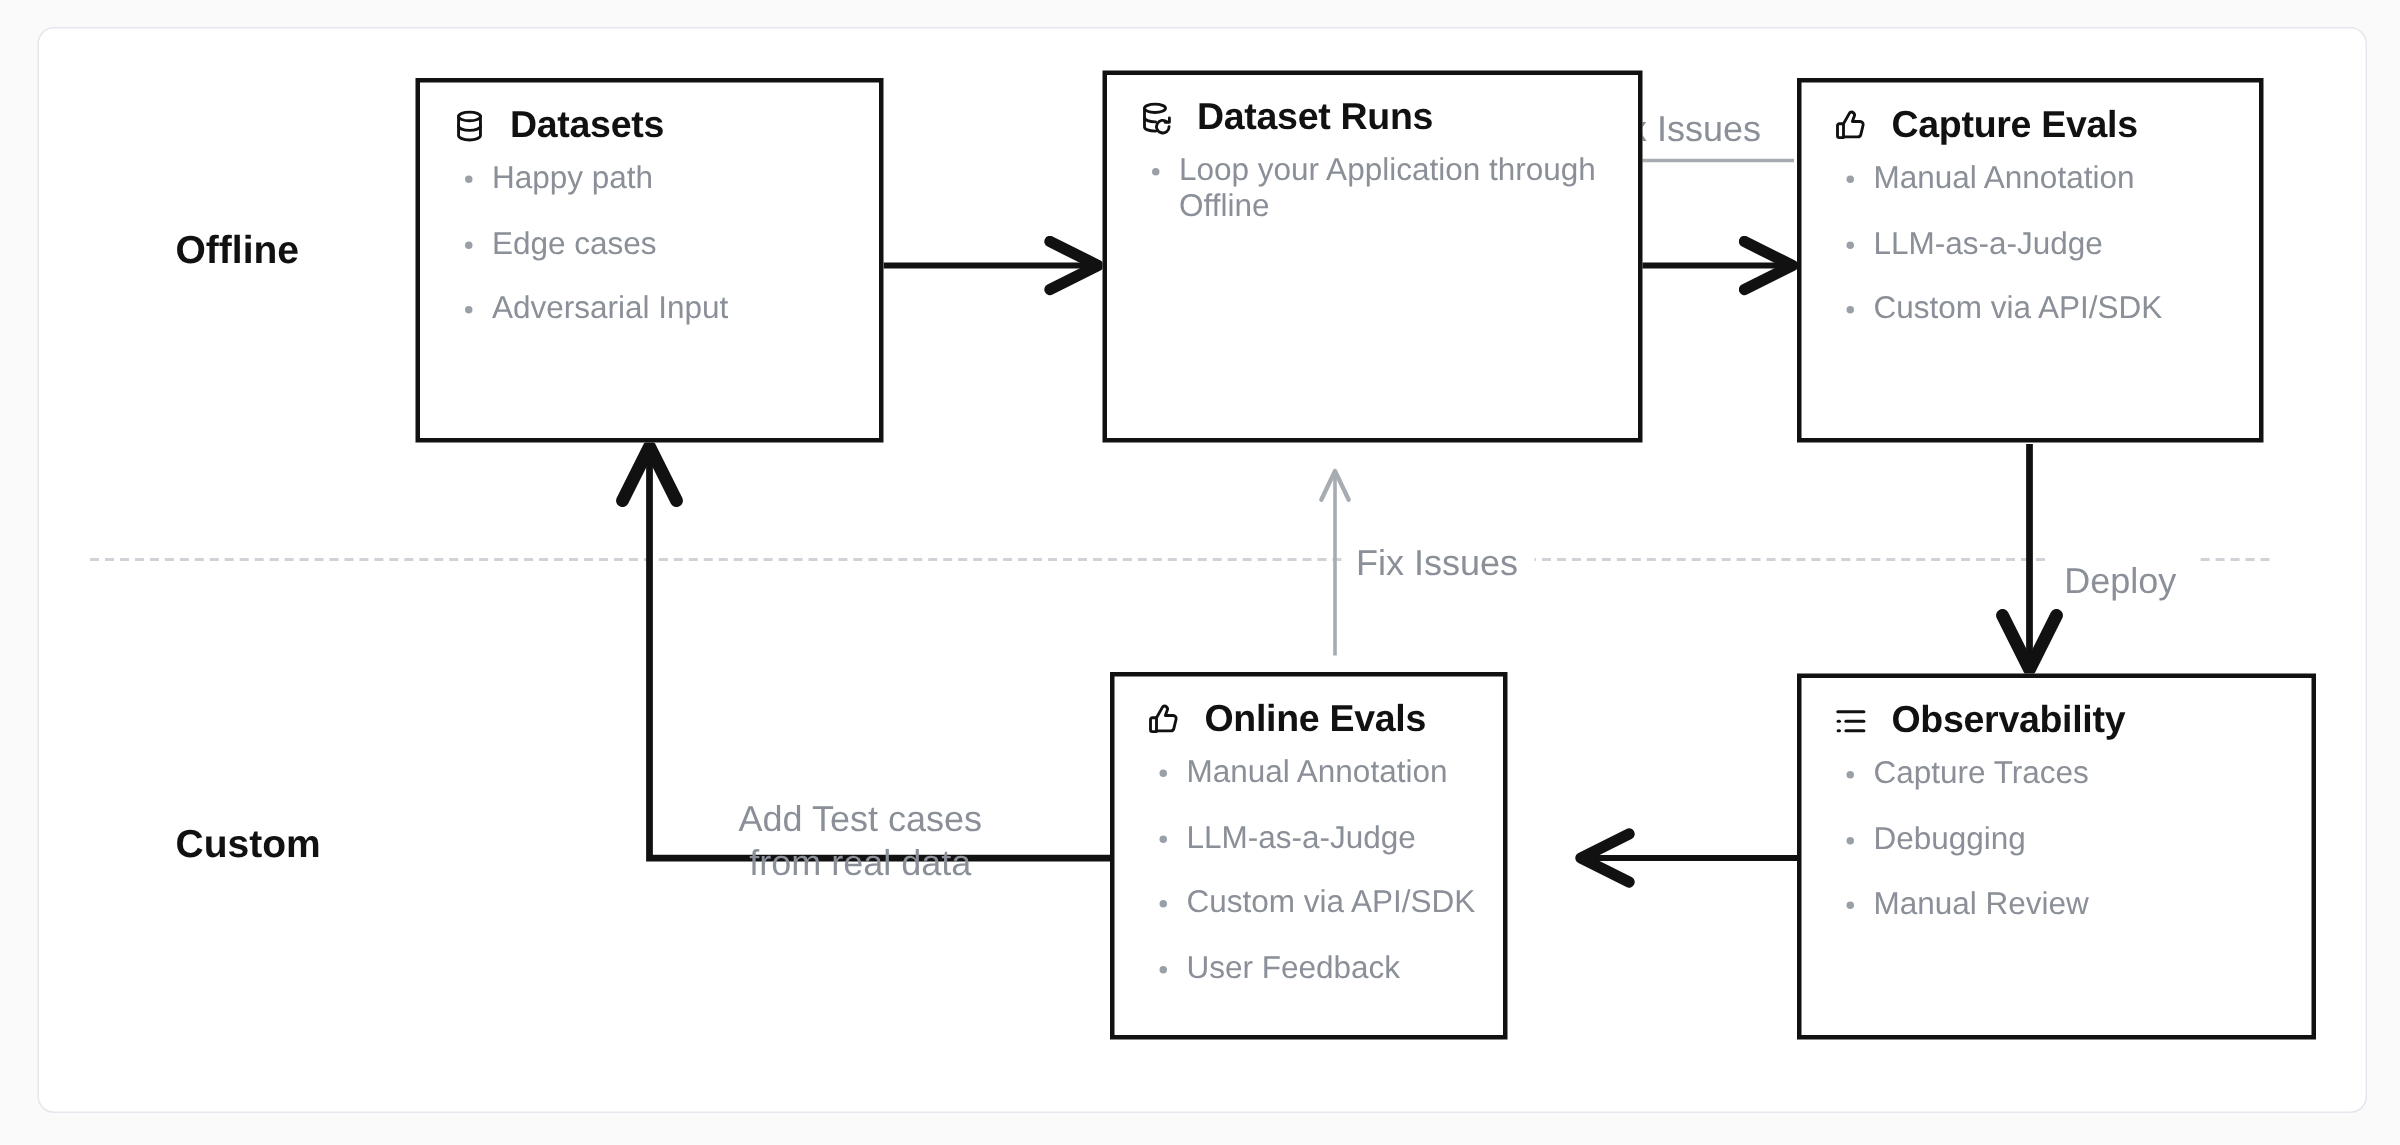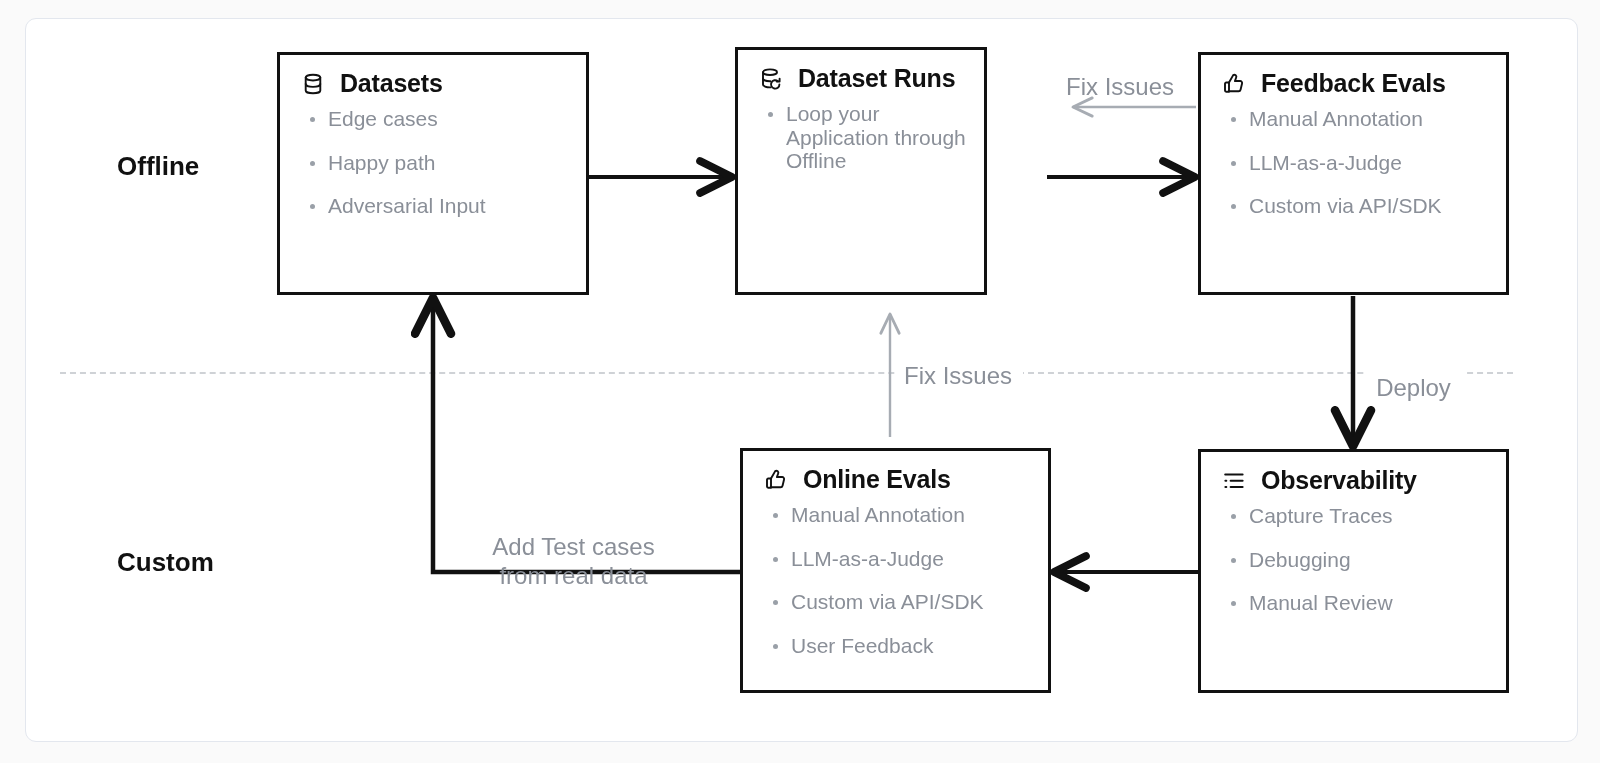--- a/index.html
+++ b/index.html
@@ -71,24 +71,24 @@
     content: "";
     position: absolute;
     left: 2px; top: 10px;
     width: 5px; height: 5px;
     border-radius: 50%;
     background: #9aa0a8;
   }
 
   
   #node-datasets      { left: 277px;  top: 52px;  width: 312px; height: 243px; }
-  #node-dataset-runs  { left: 735px;  top: 47px;  width: 252px; height: 248px; }
+  #node-dataset-runs  { left: 735px;  top: 47px;  width: 360px; height: 248px; }
   #node-offline-evals { left: 1198px; top: 52px;  width: 311px; height: 243px; }
-  #node-online-evals  { left: 740px;  top: 448px; width: 311px; height: 245px; }
-  #node-observability { left: 1198px; top: 449px; width: 311px; height: 244px; }
+  #node-online-evals  { left: 740px;  top: 448px; width: 265px; height: 245px; }
+  #node-observability { left: 1198px; top: 449px; width: 346px; height: 244px; }
 
   
   .row-label {
     position: absolute;
     font-size: 26px;
     font-weight: bold;
     color: #111111;
   }
   #label-offline { left: 117px; top: 151px; }
   #label-online  { left: 117px; top: 547px; }
@@ -193,22 +193,22 @@
         <span class="node-icon">
           <svg width="24" height="24" viewBox="0 0 24 24" fill="none" stroke="currentColor" stroke-width="1.9" stroke-linecap="round" stroke-linejoin="round">
             <ellipse cx="12" cy="5.6" rx="7.3" ry="2.9"></ellipse>
             <path d="M4.7 5.6 v12.8 c0 1.6 3.27 2.9 7.3 2.9 s7.3-1.3 7.3-2.9 V5.6"></path>
             <path d="M4.7 12 c0 1.6 3.27 2.9 7.3 2.9 s7.3-1.3 7.3-2.9"></path>
           </svg>
         </span>
         <span class="node-title">Datasets</span>
       </div>
       <ul class="bullets">
+        <li>Happy path</li>
         <li>Edge cases</li>
-        <li>Happy path</li>
         <li>Adversarial Input</li>
       </ul>
     </div>
 
     <div class="node" id="node-dataset-runs">
       <div class="node-header">
         <span class="node-icon">
           <svg width="24" height="24" viewBox="0 0 24 24" fill="none" stroke="currentColor" stroke-width="1.9" stroke-linecap="round" stroke-linejoin="round">
             <ellipse cx="11" cy="5.2" rx="7" ry="2.8"></ellipse>
             <path d="M4 5.2 v12.4 c0 1.5 3.13 2.8 7 2.8 h0.6"></path>
@@ -225,21 +225,21 @@
     </div>
 
     <div class="node" id="node-offline-evals">
       <div class="node-header">
         <span class="node-icon">
           <svg width="24" height="24" viewBox="0 0 24 24" fill="none" stroke="currentColor" stroke-width="1.9" stroke-linecap="round" stroke-linejoin="round">
             <path d="M7 10.5 v9.2 H4.2 a1.2 1.2 0 0 1 -1.2 -1.2 v-6.8 a1.2 1.2 0 0 1 1.2 -1.2 Z"></path>
             <path d="M7 10.5 l4.2 -7.4 a2 2 0 0 1 2.9 2.6 L12.9 9 h5.2 a2 2 0 0 1 1.95 2.5 l-1.5 6.2 a2 2 0 0 1 -1.95 1.5 H7"></path>
           </svg>
         </span>
-        <span class="node-title">Feedback Evals</span>
+        <span class="node-title">Capture Evals</span>
       </div>
       <ul class="bullets">
         <li>Manual Annotation</li>
         <li>LLM-as-a-Judge</li>
         <li>Custom via API/SDK</li>
       </ul>
     </div>
 
     <div class="node" id="node-online-evals">
       <div class="node-header">

